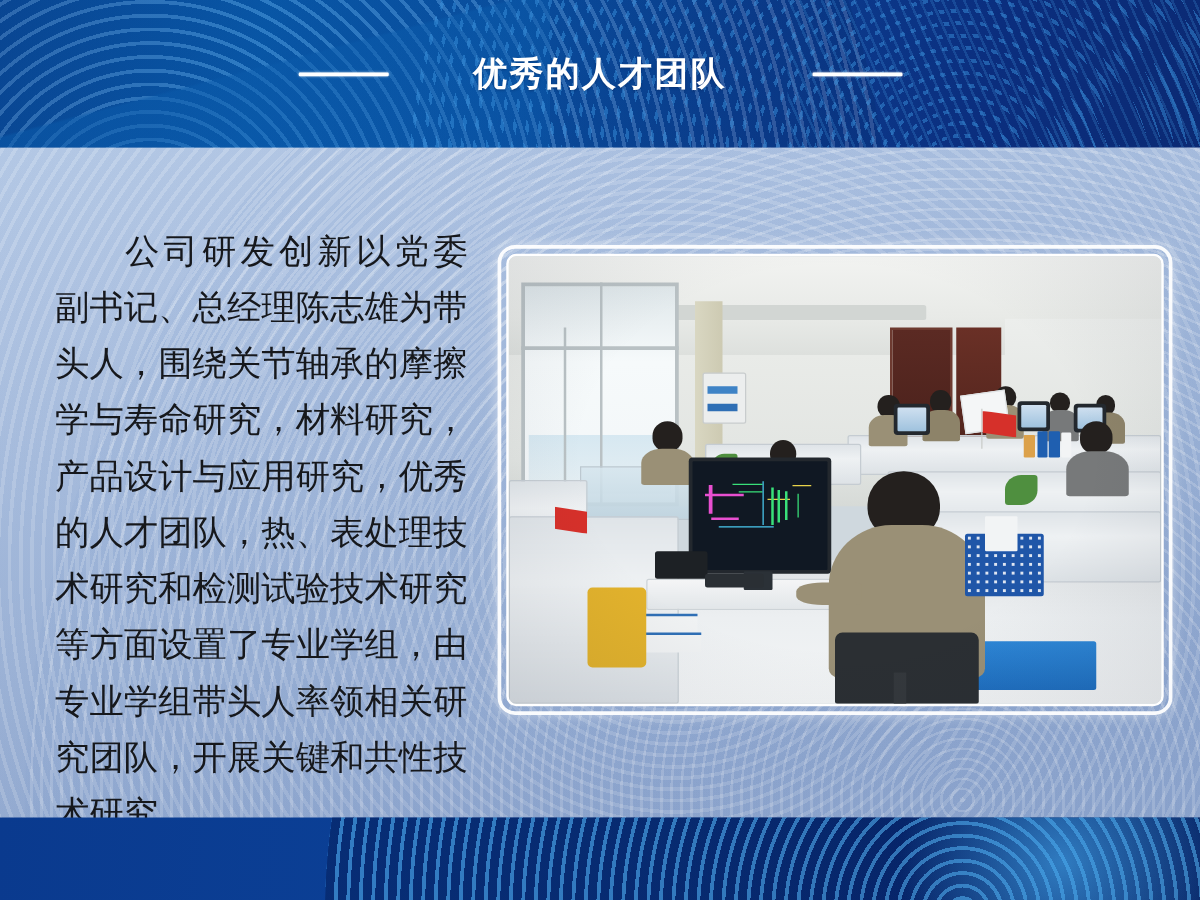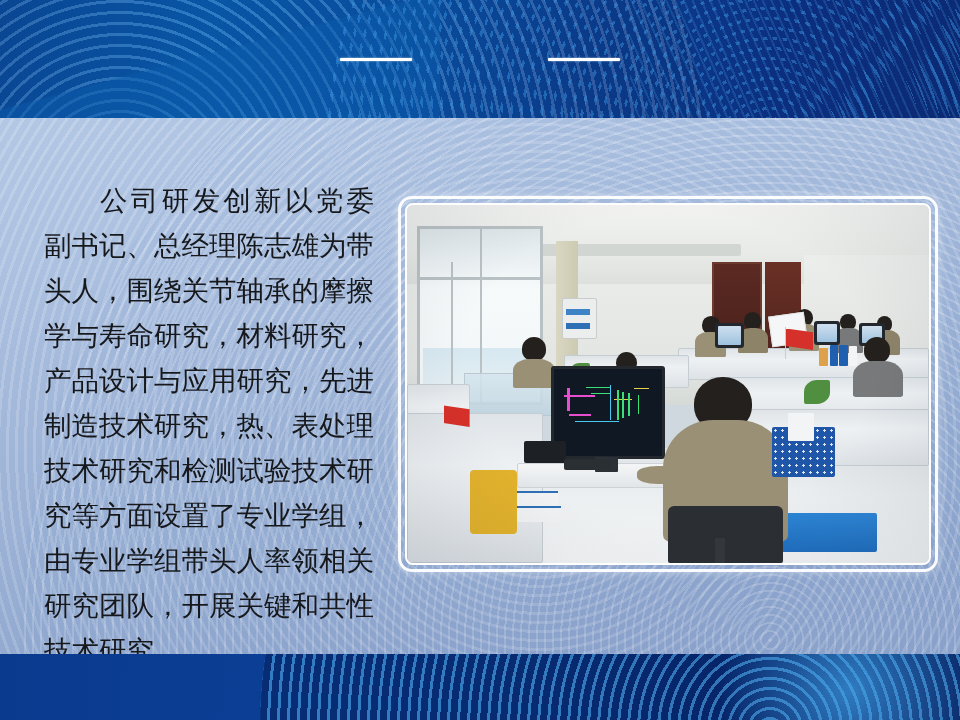--- a/index.html
+++ b/index.html
@@ -343,25 +343,26 @@
   </div>
 
   <div class="header">
     <div class="hdr-curve-l"></div>
     <div class="hdr-wedge"></div>
     <div class="hdr-diag-r"></div>
     <div class="hdr-dots-r"></div>
 
     <div class="title-row">
       <div class="title-rule left"></div>
+      <div class="slide-title">优秀的人才团队</div>
       <div class="title-rule right"></div>
     </div>
   </div>
 
-  <div class="text-block">公司研发创新以党委副书记、总经理陈志雄为带头人，围绕关节轴承的摩擦学与寿命研究，材料研究，产品设计与应用研究，先进制造技术研究，热、表处理技术研究和检测试验技术研究等方面设置了专业学组，由专业学组带头人率领相关研究团队，开展关键和共性技术研究。</div>
+  <div class="text-block">公司研发创新以党委副书记、总经理陈志雄为带头人，围绕关节轴承的摩擦学与寿命研究，材料研究，产品设计与应用研究，优秀的人才团队，热、表处理技术研究和检测试验技术研究等方面设置了专业学组，由专业学组带头人率领相关研究团队，开展关键和共性技术研究。</div>
 
   <div class="photo-frame">
     <div class="photo">
 
       <div class="ph-layer ph-ceiling"></div>
       <div class="ph-layer ph-ceil-beam"></div>
       <div class="ph-layer ph-backwall"></div>
       <div class="ph-layer ph-farwall"></div>
       <div class="ph-layer ph-floor"></div>
 

